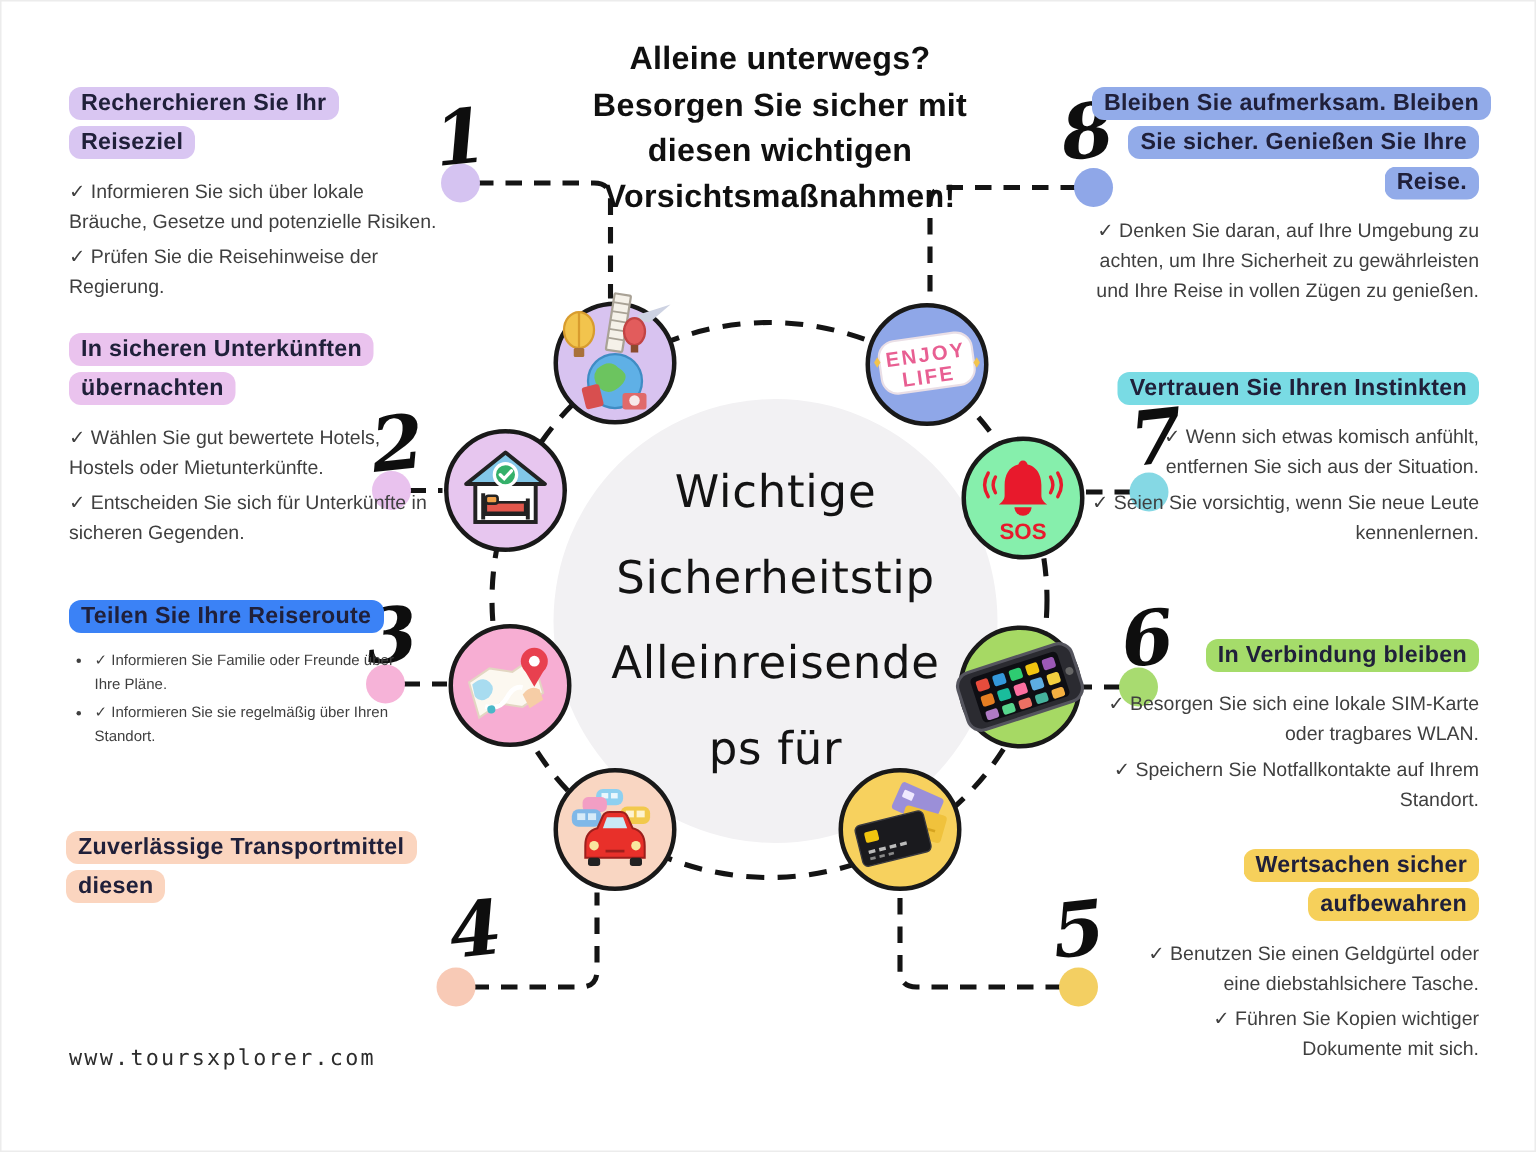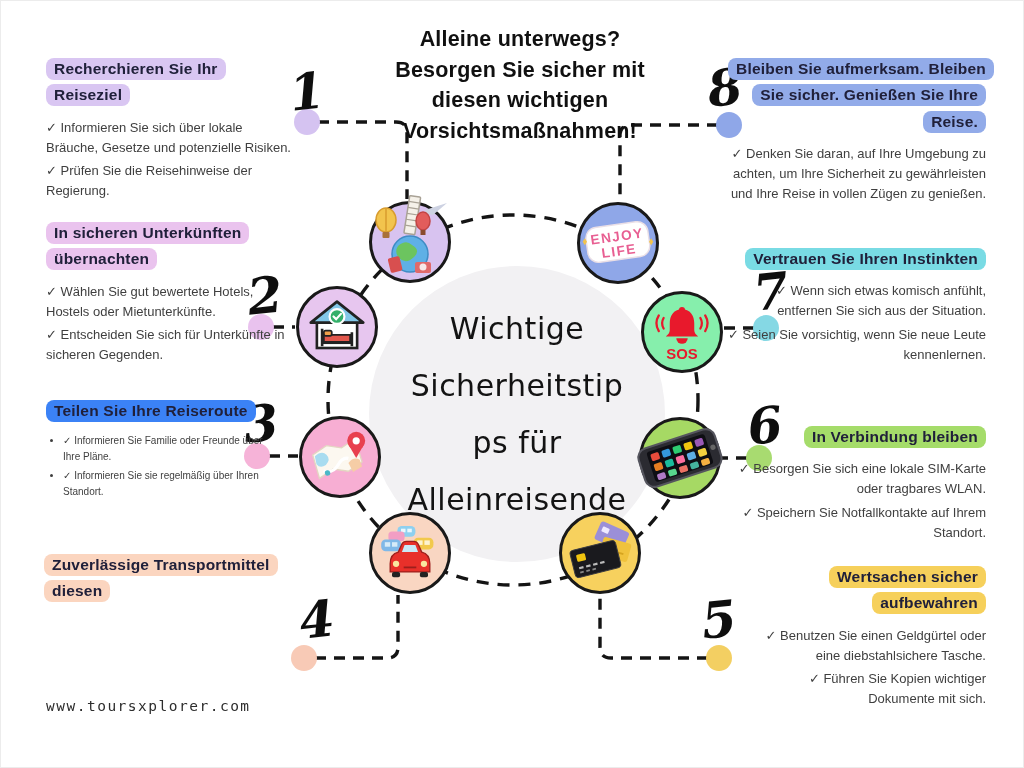--- a/index.html
+++ b/index.html
@@ -58,22 +58,22 @@
     <circle cx="304" cy="658" r="13" style="fill: rgb(248, 202, 182);"></circle>
     <circle cx="719" cy="658" r="13" style="fill: rgb(243, 207, 98);"></circle>
     <circle cx="759" cy="458" r="13" style="fill: rgb(168, 219, 112);"></circle>
     <circle cx="766" cy="328" r="13" style="fill: rgb(133, 216, 228);"></circle>
     <circle cx="729" cy="125" r="13" style="fill: rgb(143, 167, 232);"></circle>
   </svg>
 
   <div class="center-circle">
     <div>Wichtige</div>
     <div>Sicherheitstip</div>
+    <div>Alleinreisende</div>
     <div>ps für</div>
-    <div>Alleinreisende</div>
   </div>
 
   <div class="main-title">
     <div>Alleine unterwegs?</div>
     <div>Besorgen Sie sicher mit</div>
     <div>diesen wichtigen</div>
     <div>Vorsichtsmaßnahmen!</div>
   </div>
 
   <div class="num" style="left:285px;top:62px">1</div>

